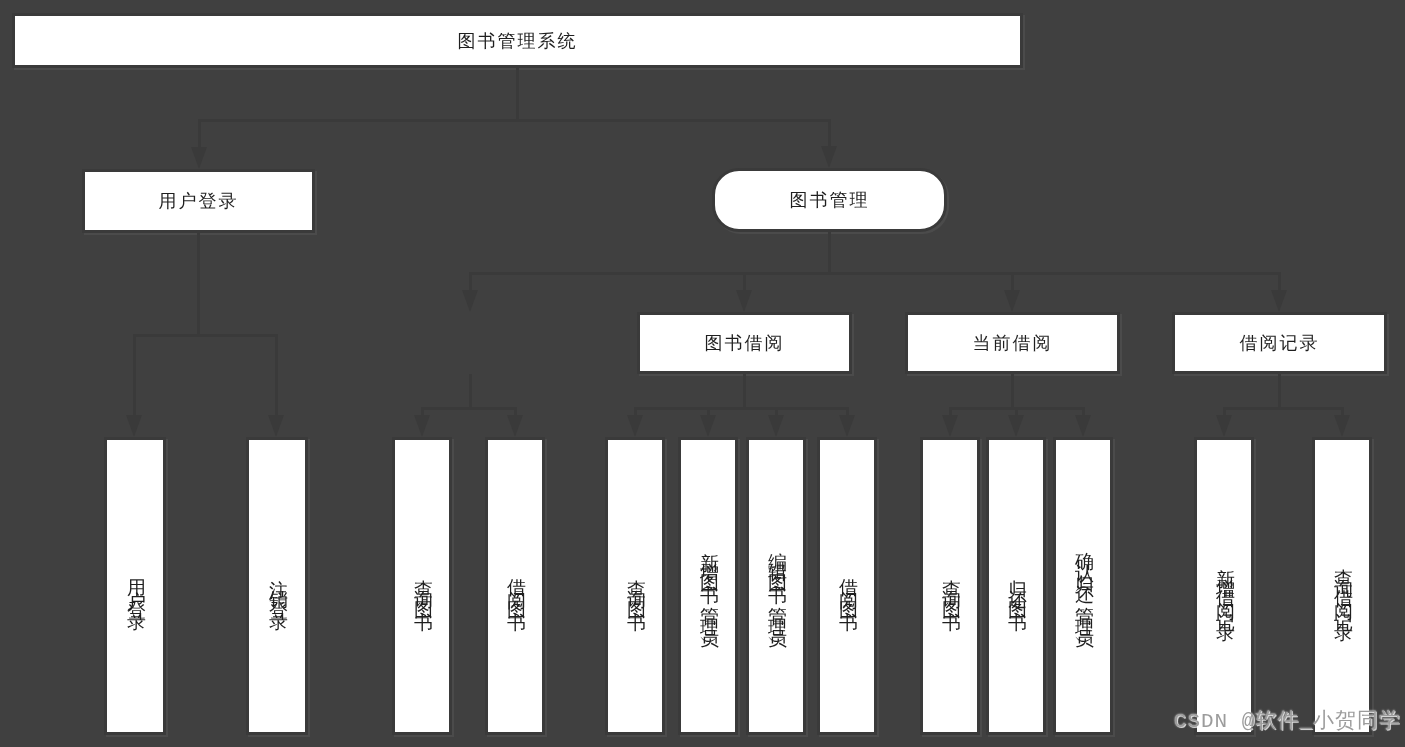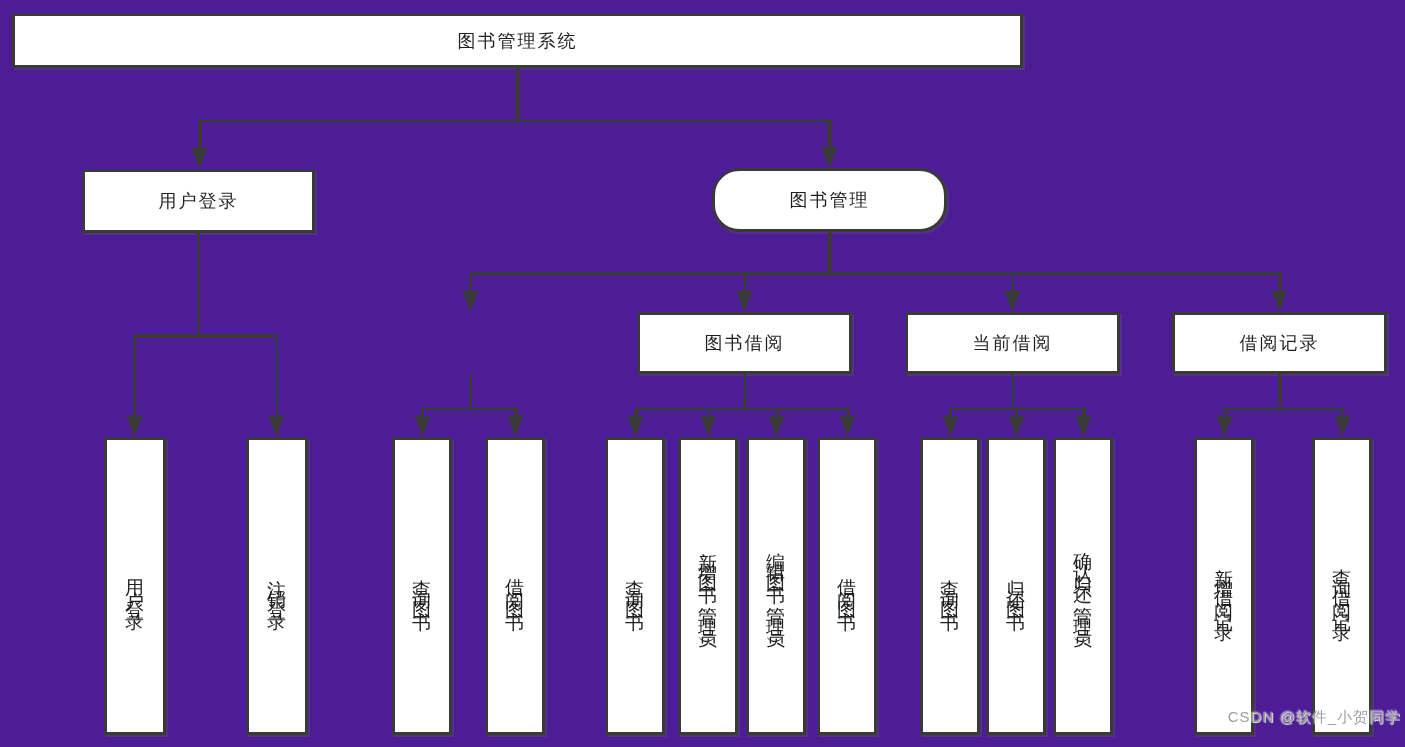--- a/index.html
+++ b/index.html
@@ -1,19 +1,19 @@
 <!DOCTYPE html>
 <html><head>
 <meta charset="utf-8">
 <style>
   html,body { margin:0; padding:0; background:#ffffff; }
   .stage {
     position:relative; width:1405px; height:747px;
-    background:#4c1d95; overflow:hidden;
-    font-family:Liberation Sans, sans-serif;
+    background:#404040; overflow:hidden;
+    font-family:Liberation Mono, monospace;
     color:#1f1f1f;
   }
   .box {
     position:absolute; box-sizing:border-box;
     background:#ffffff; border:3px solid #3a3a3a;
     display:flex; align-items:center; justify-content:center;
     font-size:18px; letter-spacing:2px;
     box-shadow:2px 2px 0 rgba(140,140,140,0.15);
   }
   .box .lbl { white-space:nowrap; }
@@ -28,22 +28,22 @@
     font-size:19px; line-height:1; letter-spacing:11px;
   }
   .line { position:absolute; background:#3a3a3a; }
   .arrow {
     position:absolute; width:0; height:0;
     border-left:8px solid transparent;
     border-right:8px solid transparent;
     border-top:22px solid #3a3a3a;
   }
   .watermark {
-    position:absolute; right:4px; bottom:20px;
-    font-size:15px; letter-spacing:1px; color:#9c9c9c;
+    position:absolute; right:4px; bottom:13px;
+    font-size:21px; letter-spacing:1px; color:#9c9c9c;
     text-shadow:0 0 2px #ffffff, 1px 1px 0 rgba(255,255,255,0.7);
     white-space:nowrap;
   }
 </style>
 </head>
 <body>
 
 <div class="stage">
 
   <div class="box" style="left:12px; top:13px; width:1011px; height:55px;">

